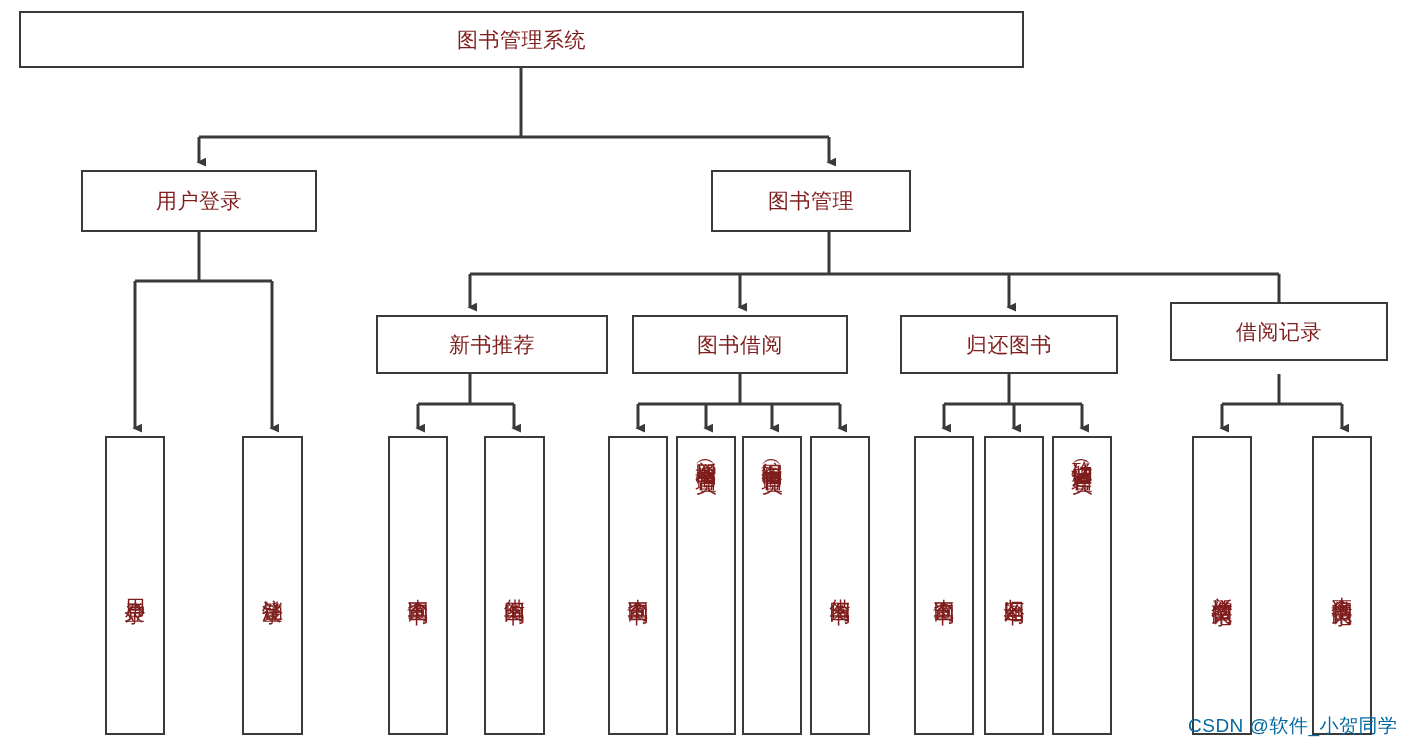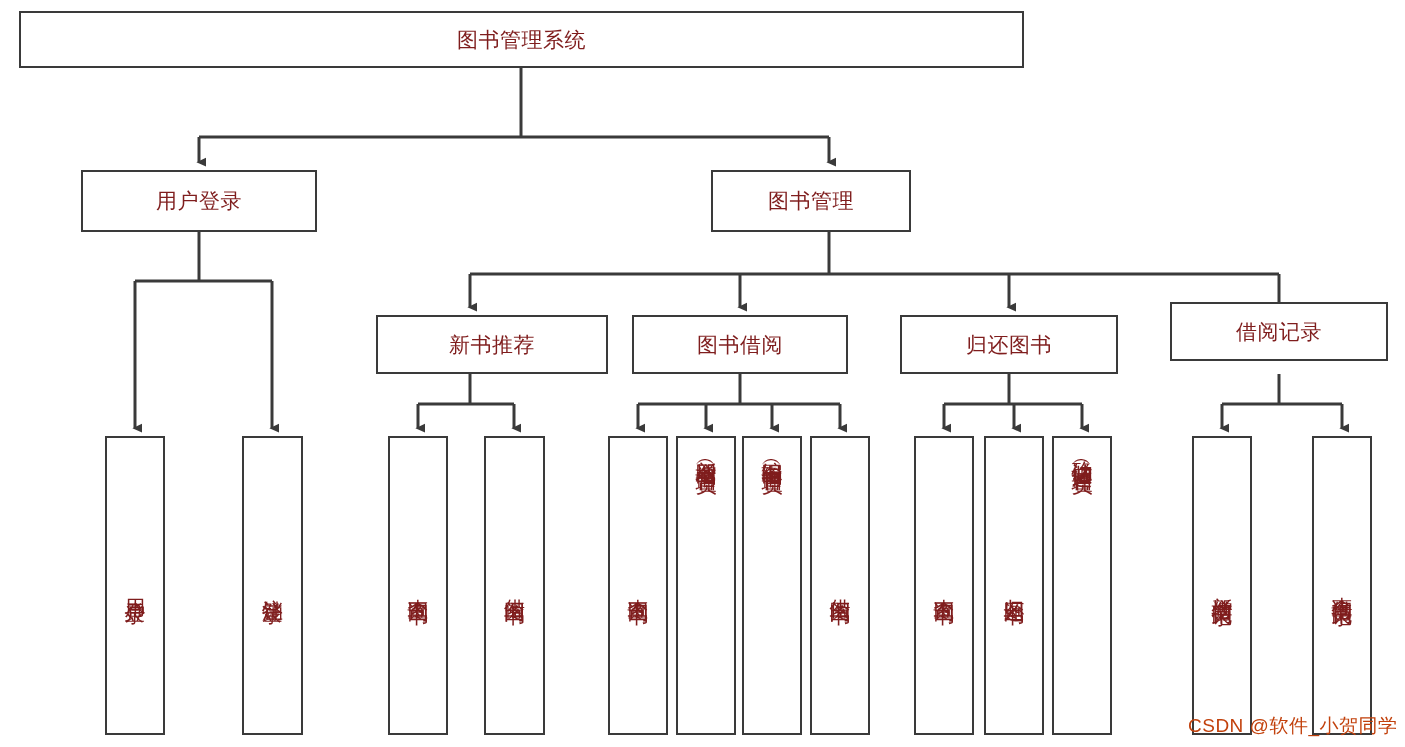--- a/index.html
+++ b/index.html
@@ -55,21 +55,21 @@
   }
   .node.vert.mid .vtext {
     margin-top: auto;
     margin-bottom: auto;
   }
   .watermark {
     position: absolute;
     left: 1188px;
     top: 713px;
     font-size: 19px;
-    color: #c2410c;
+    color: #0369a1;
     white-space: nowrap;
     letter-spacing: 0.5px;
   }
 </style>
 </head>
 <body>
 
 <div id="stage">
 
   <svg id="wires" viewBox="0 0 1405 747" xmlns="http://www.w3.org/2000/svg">

